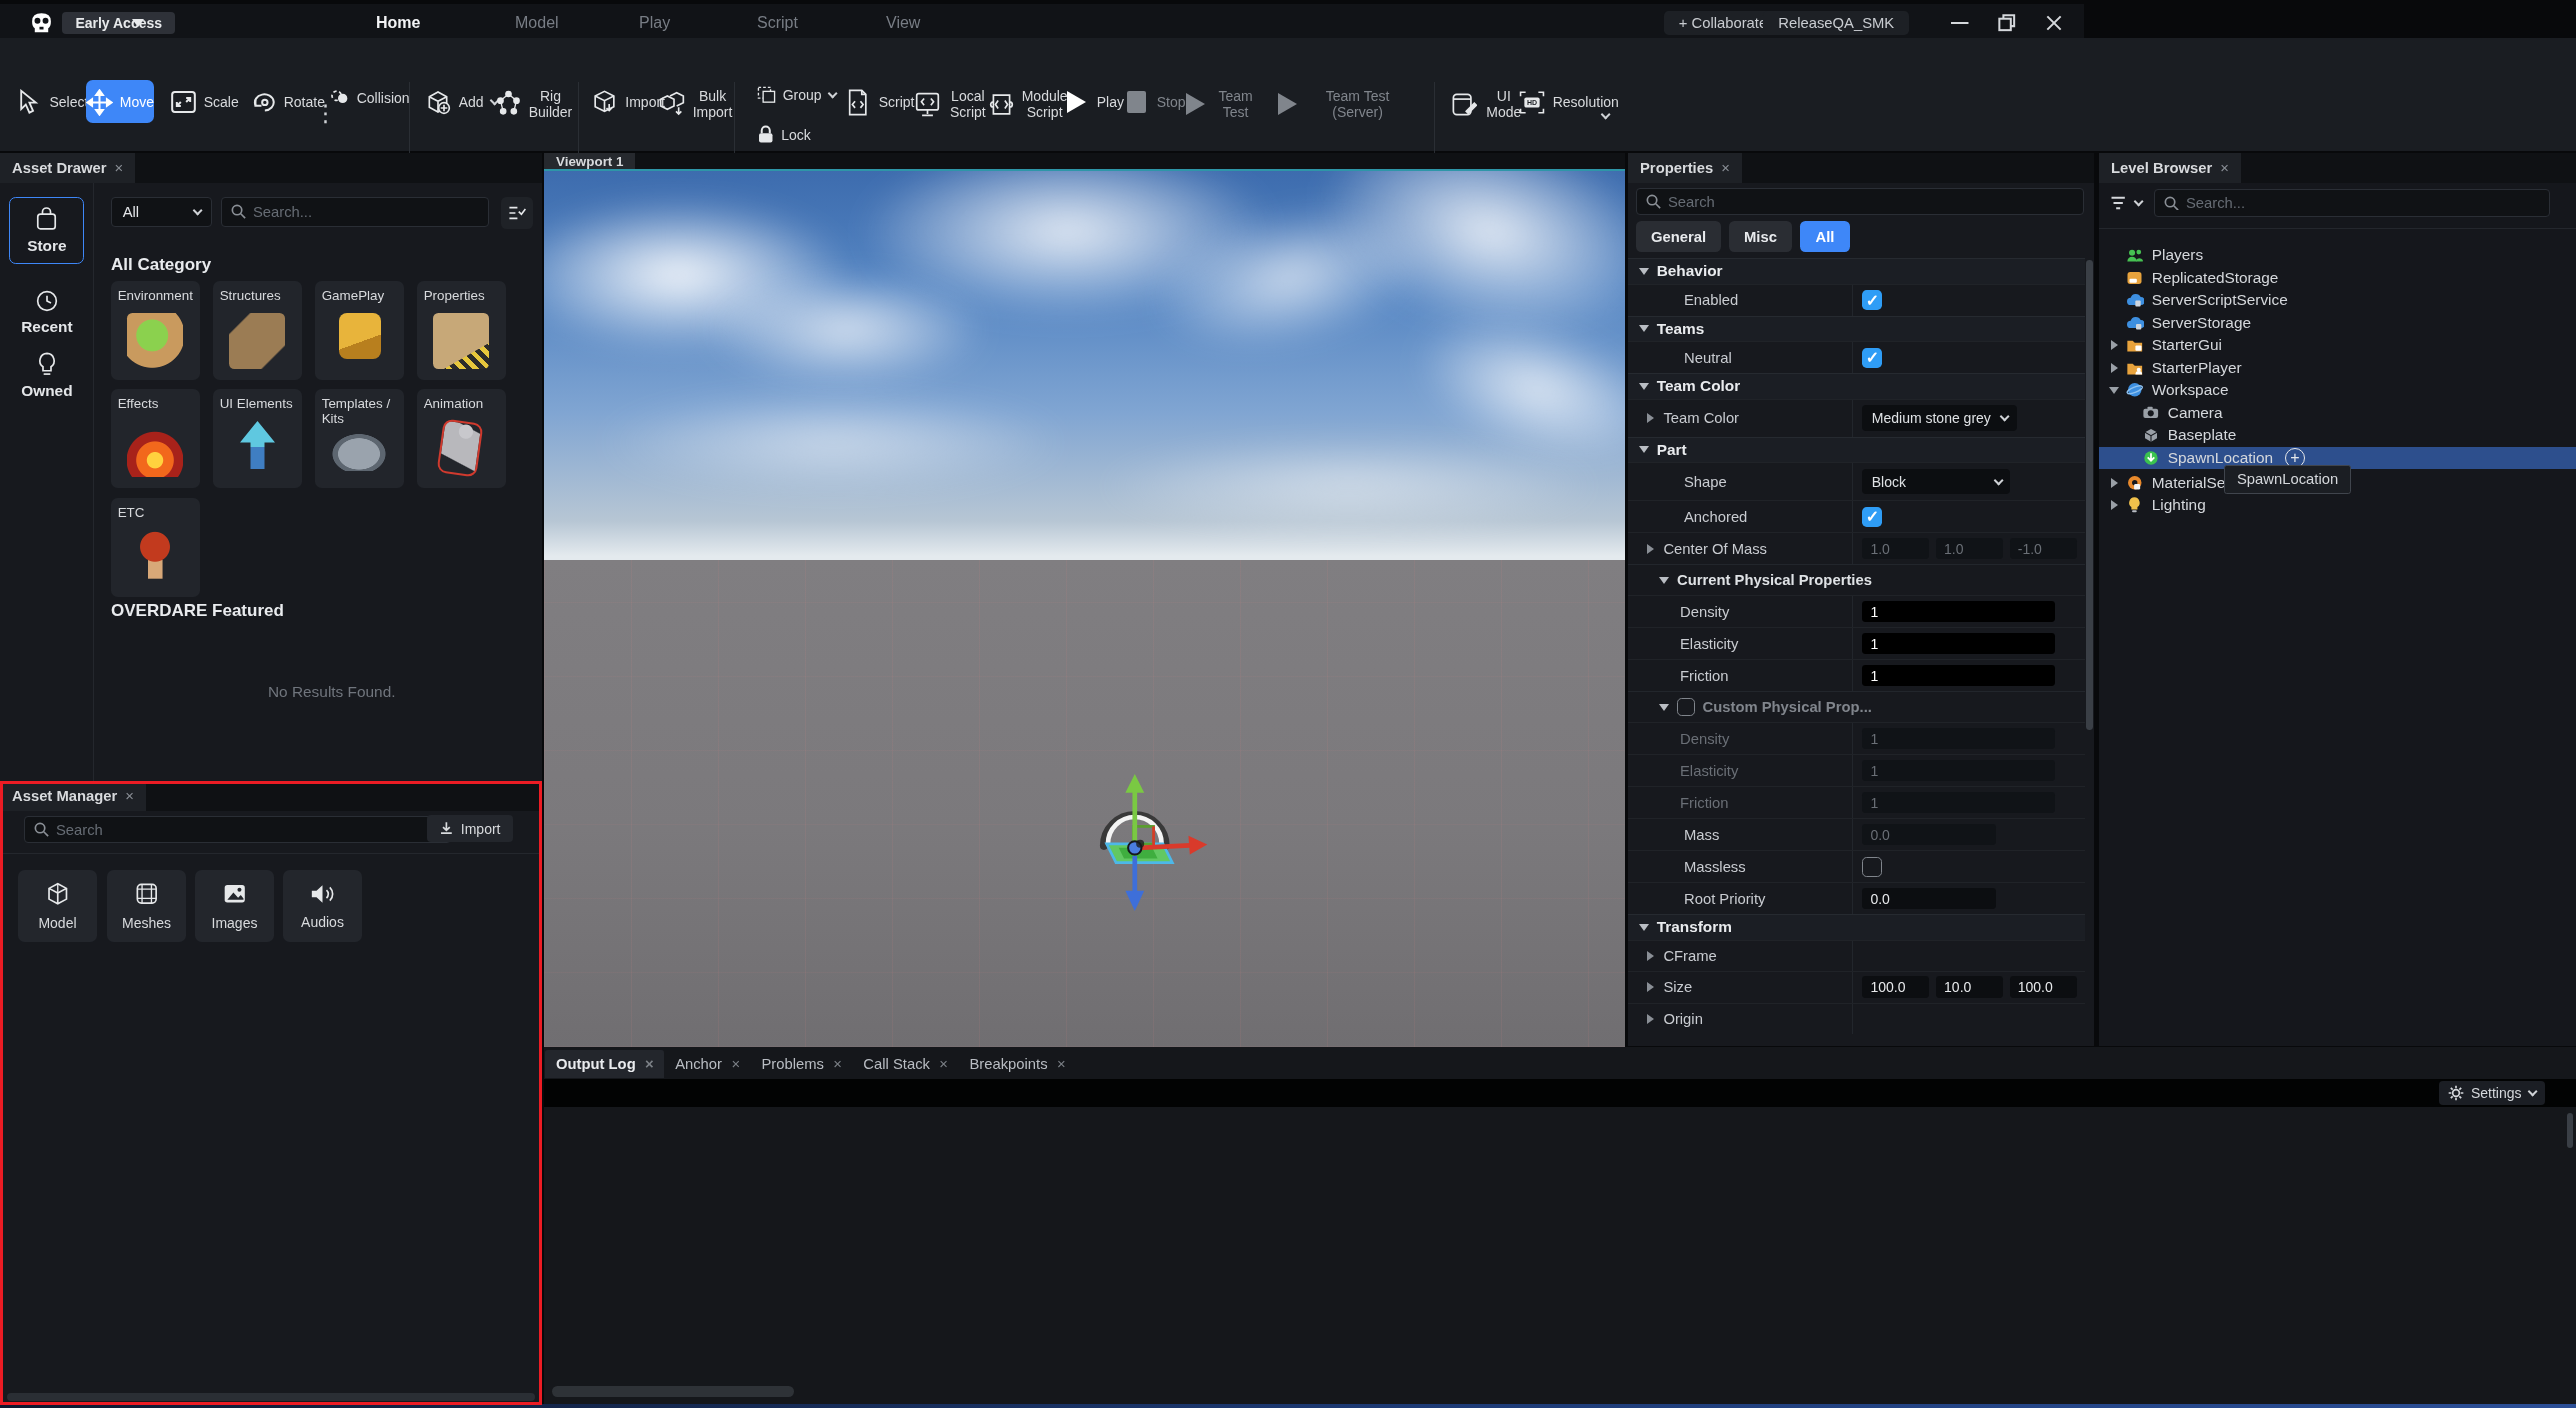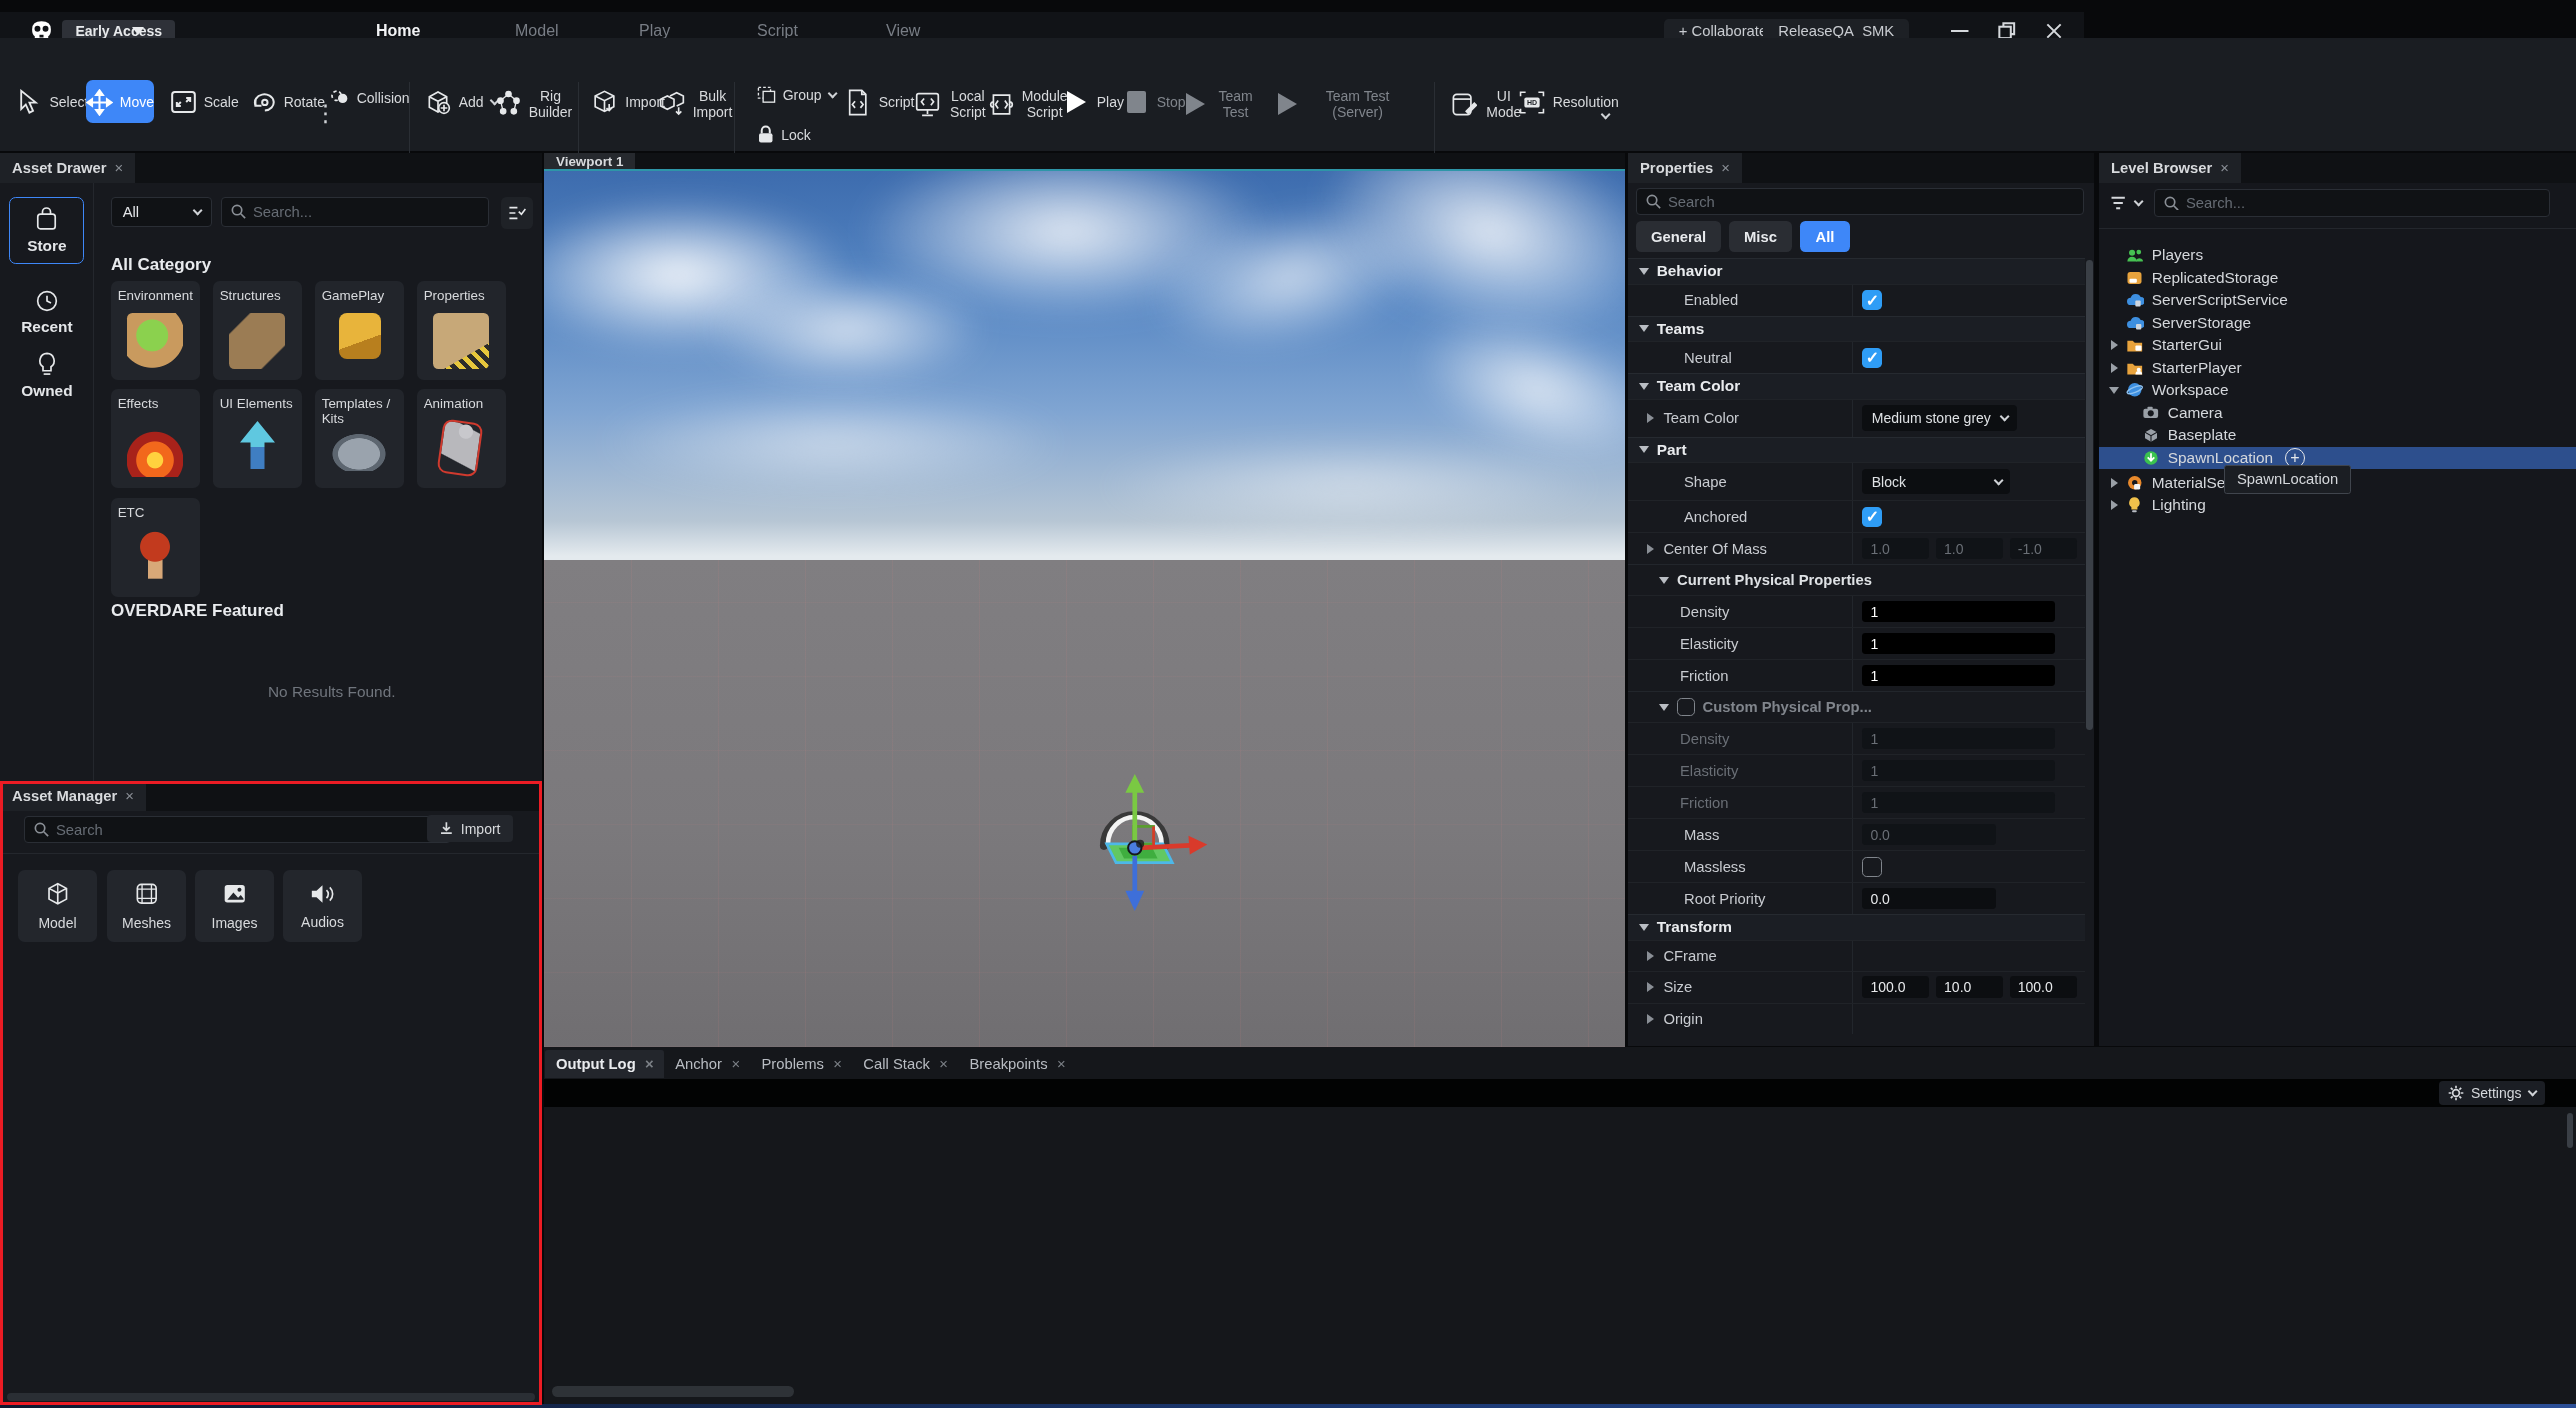--- a/index.html
+++ b/index.html
@@ -1,20 +1,20 @@
 <!DOCTYPE html>
 <html style="font-size:10.7px"><head>
 <meta charset="utf-8">
 <style>
   * { margin:0; padding:0; box-sizing:border-box; }
   html,body { width:2576px; height:1409px; background:#08090b; font-family:"Liberation Sans",sans-serif; overflow:hidden; position:relative; color:#d5d8dc; }
   .abs { position:absolute; }
 
   
-  #titlebar { position:absolute; left:0; top:12px; width:2084px; height:38px; background:#111317; display:flex; align-items:center;padding-left:40px; }
+  #titlebar { position:absolute; left:0; top:4px; width:2084px; height:38px; background:#111317; display:flex; align-items:center;padding-left:40px; }
   .logo { position:absolute; left:29.5px; top:8px; width:23px; height:21.5px; }
   .badge { position:absolute; left:62px; top:8px; height:21.5px; padding:0 13.4px; background:#2e3138; border-radius:4px; color:#e8eaec; font-size:14px; font-weight:bold; display:flex; align-items:center; }
   .tri-dn-sm { width:0; height:0; border-left:6.7px solid transparent; border-right:6.7px solid transparent; border-top:8.7px solid #e8eaec; }
   .menu { position:absolute; top:0; height:38px; display:flex; align-items:center; font-size:16px; color:#787d85; }
   .menu.active { color:#f2f3f5; font-weight:bold; }
   .menu-underline { position:absolute; left:376px; top:35px; width:74px; height:3.4px; background:#2f6fd0; }
   .tb-btn { position:absolute; top:6.7px; height:24px; padding:0 14.8px; background:#1d2025; border-radius:4.7px; color:#c9ccd1; font-size:14.8px; display:flex; align-items:center; gap:5.4px; }
   .winctl { position:absolute; top:9.4px; width:20px; height:19px; display:flex; align-items:center; justify-content:center; color:#d5d8dc; font-size:17.5px; }
 
   

